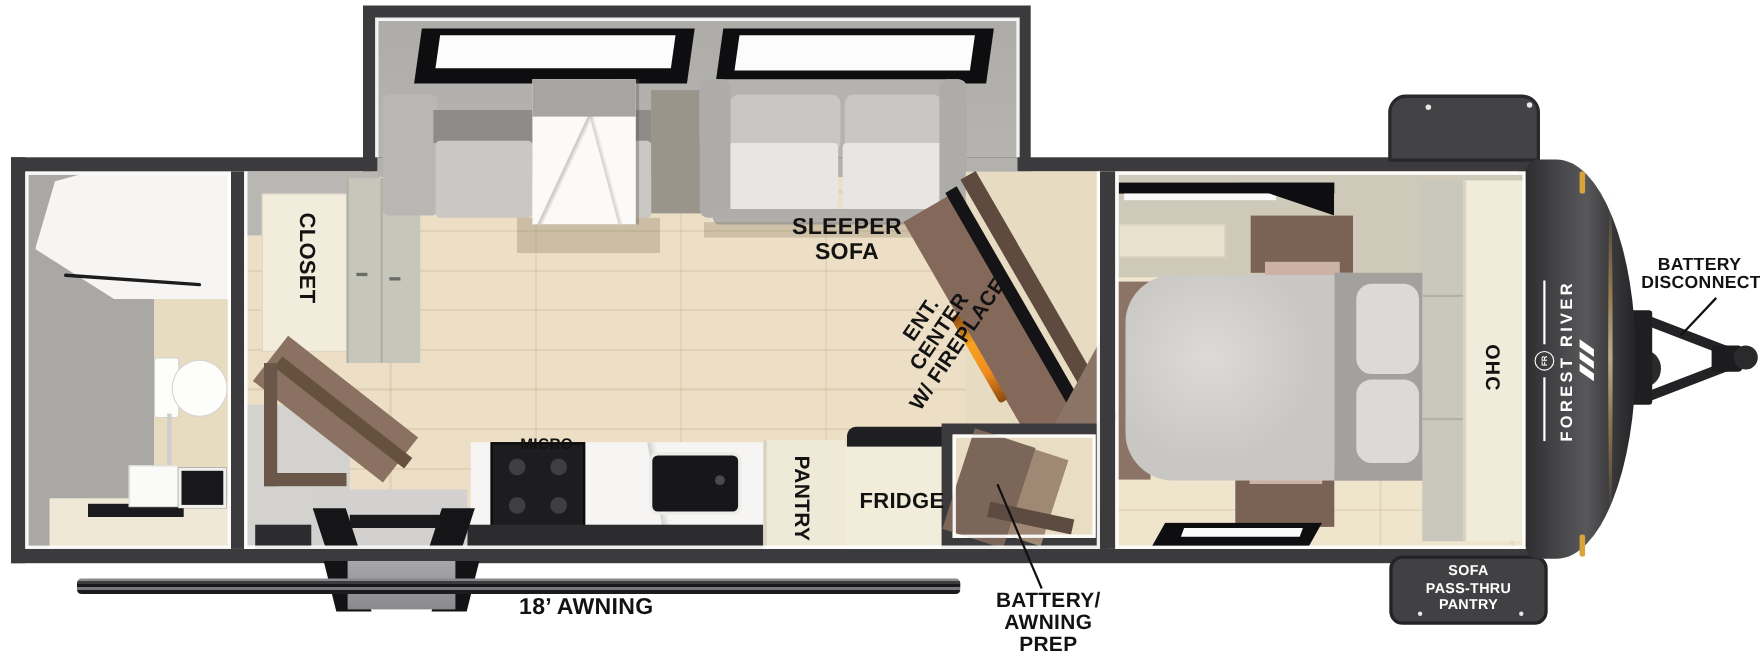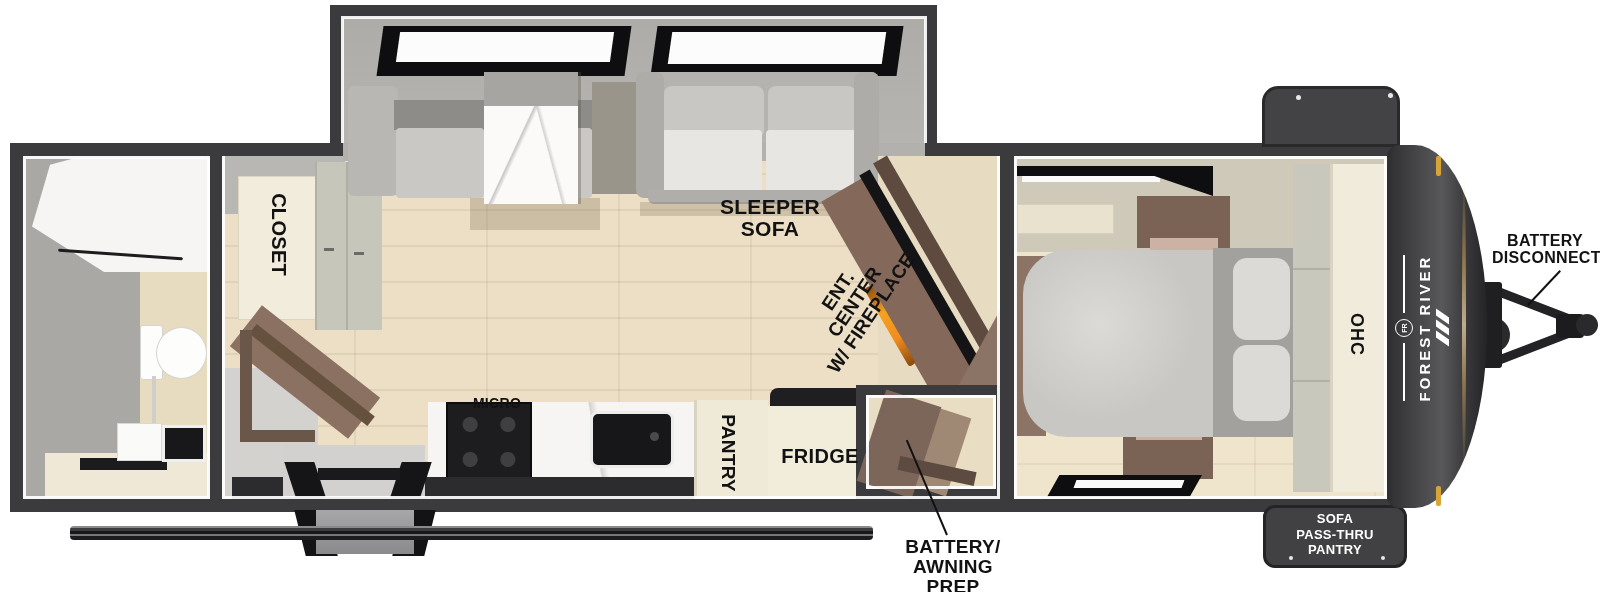--- a/index.html
+++ b/index.html
@@ -234,19 +234,20 @@
 
 
   <div class="lbl vtext" style="left:1306px;top:325px;width:100px;font-size:18px;letter-spacing:1px;">OHC</div>
 
   <div class="lbl" style="left:893px;top:537px;width:120px;font-size:19px;">
     <div>BATTERY/</div>
     <div>AWNING</div>
     <div>PREP</div>
   </div>
 
+  <div class="lbl" style="left:433px;top:541px;width:200px;font-size:21px;">18’ AWNING</div>
 
   <div class="lbl" style="left:1492px;top:233px;width:106px;font-size:16px;">
     <div>BATTERY</div>
     <div>DISCONNECT</div>
   </div>
 
 </div>
 
 </body></html>

